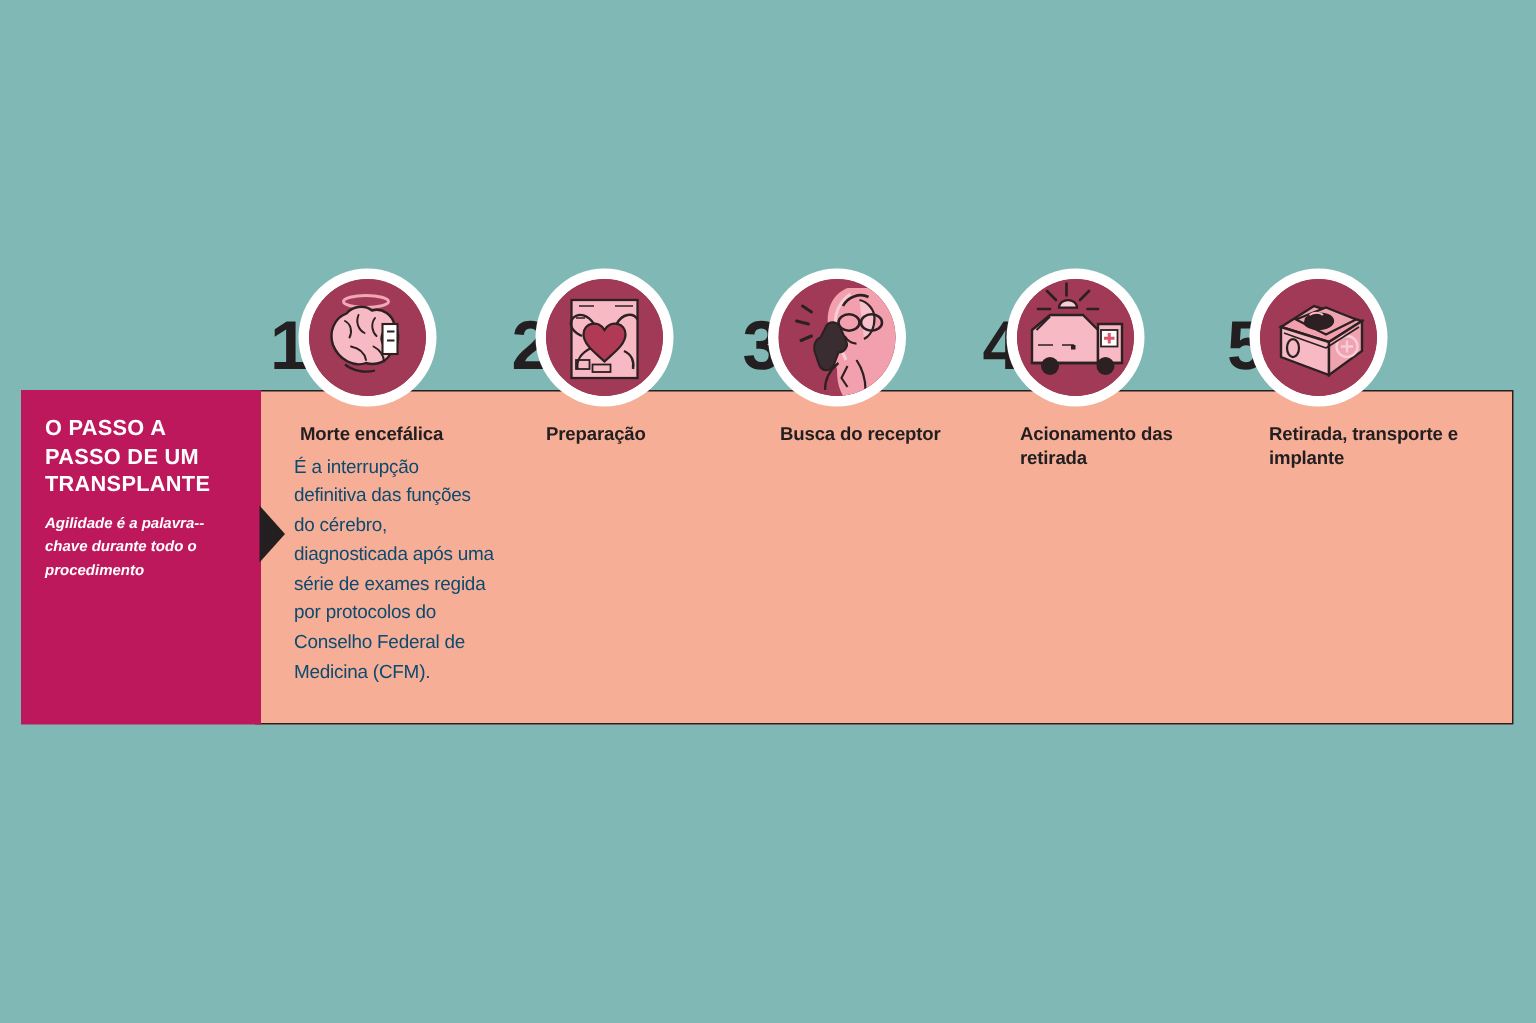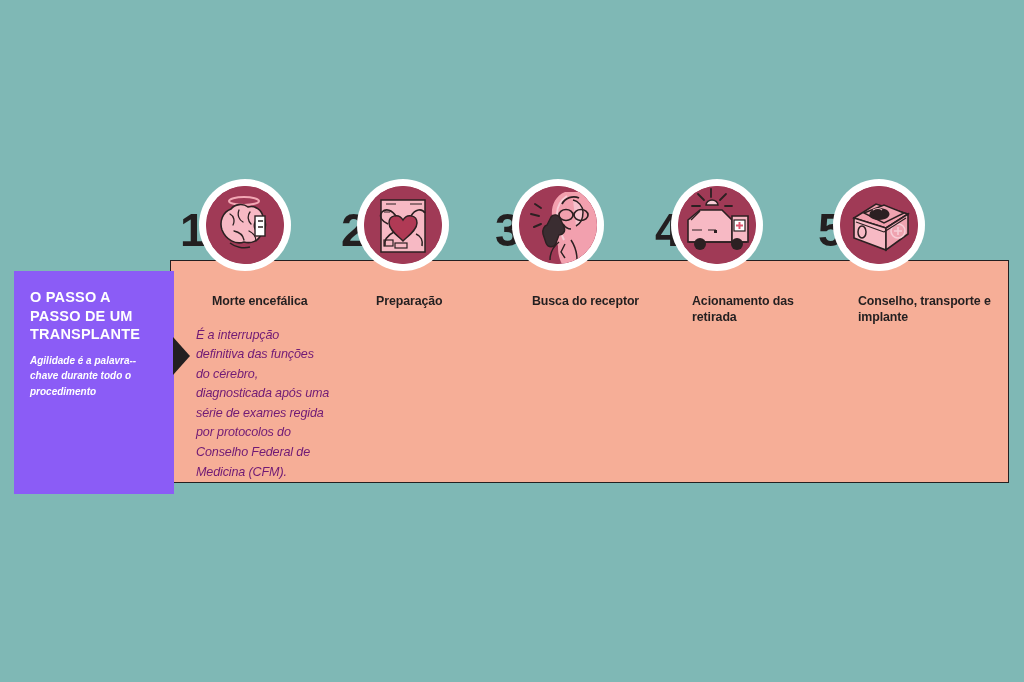--- a/index.html
+++ b/index.html
@@ -20,25 +20,24 @@
     background:#f6ae97;
     border:1.5px solid #241f20;
     box-sizing:border-box;
   }
 
   
   .titlebox{
     position:absolute;
     left:14px;top:260px;
     width:160px;height:223px;
-    background:#8b5cf6;
+    background:#be185d;
     box-sizing:border-box;
     padding:17px 16px 0 16px;
     z-index:5;
-    margin-top:11px;
   }
   .titlebox h1{
     margin:0;
     color:#ffffff;
     font-size:14.5px;
     font-weight:bold;
     letter-spacing:0.2px;
     line-height:18.5px;
     text-transform:uppercase;
   }
@@ -58,34 +57,33 @@
     border-top:19px solid transparent;
     border-bottom:19px solid transparent;
     border-left:17px solid #231f20;
     z-index:6;
   }
 
   
   .step{position:absolute;top:260px;}
   .step .col{position:absolute;top:18px;left:26px;}
   .step h2{
-    margin:16px;
+    margin:4px;
     font-size:12.4px;
     font-weight:bold;
     color:#231f20;
     line-height:15.5px;
     letter-spacing:-0.1px;
   }
   .step p{
     margin:4px 0 0 0;
     font-size:12.6px;
-    color:#701a75;
+    color:#0c4a6e;
     line-height:19.6px;
     letter-spacing:-0.15px;
-    font-style:italic;
   }
 
   
   .numeral{
     position:absolute;
     font-size:46px;
     font-weight:bold;
     color:#231f20;
     line-height:46px;
     letter-spacing:-1px;
@@ -233,17 +231,17 @@
         <path d="M33 24c3-2 7-2 9 0" stroke="#f7b9c4" stroke-width="1.2" fill="none"></path>
         <ellipse cx="22" cy="46" rx="4" ry="6" fill="none" stroke="#2c2022" stroke-width="1.5"></ellipse>
         <circle cx="58" cy="45" r="7" fill="none" stroke="#f7cdd6" stroke-width="1.6"></circle>
         <path d="M58 41v8M54 45h8" stroke="#f7cdd6" stroke-width="1.6"></path>
         <path d="M16 36l28 10M44 46l22-14" stroke="#2c2022" stroke-width="1.1"></path>
       </svg>
     </div>
   </div>
   <div class="step" style="left:816px;width:195px;">
     <div class="col" style="width:166px;">
-      <h2>Conselho, transporte e implante</h2>
+      <h2>Retirada, transporte e implante</h2>
     </div>
   </div>
 
 </div>
 
 </body></html>

